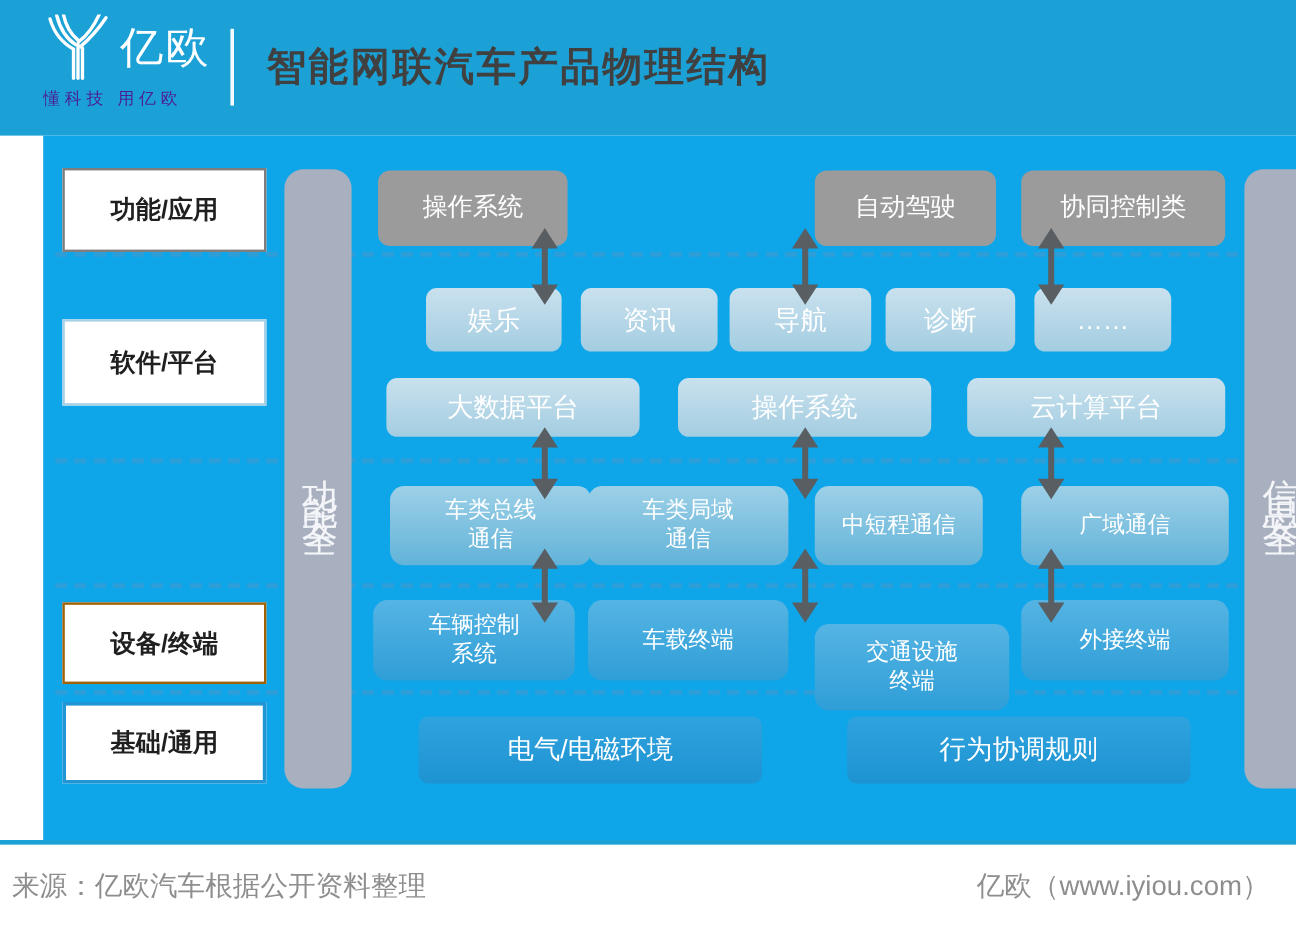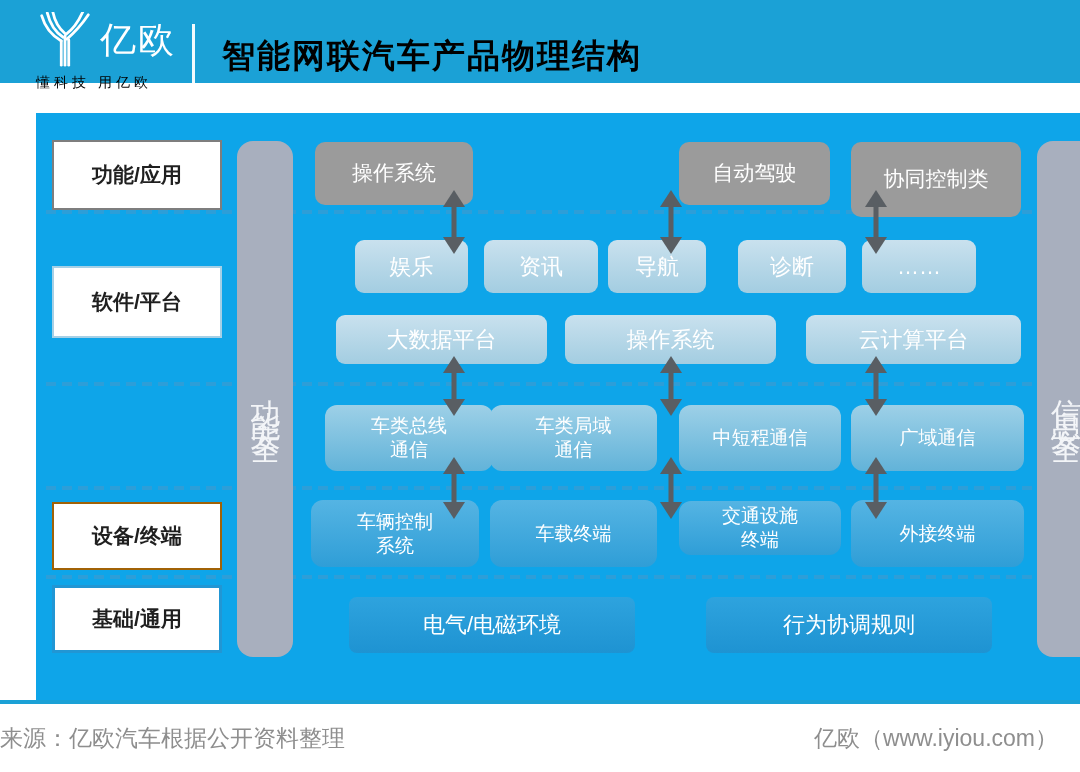--- a/index.html
+++ b/index.html
@@ -12,29 +12,29 @@
     --pillar-bg:#A8AFBE;
     --dashed:#2D9ED8;
     --arrow:#595E63;
   }
   *{margin:0;padding:0;box-sizing:border-box;}
   html,body{background:#fff;}
   body{font-family:"Liberation Sans","DejaVu Sans",sans-serif;}
   .stage{position:relative;width:1080px;height:772px;background:#fff;overflow:hidden;}
 
   
-  .header{position:absolute;left:0;top:0;width:1080px;height:83px;background:var(--header-bg);}
+  .header{position:absolute;left:0;top:0;width:1080px;height:113px;background:var(--header-bg);}
   .logo-wrap{position:absolute;left:36px;top:12px;width:150px;height:90px;color:#fff;}
   .logo-top{display:flex;align-items:center;}
   .logo-mark{flex:0 0 auto;}
   .brand-text{font-size:36px;font-weight:400;color:#fff;margin-left:6px;letter-spacing:2px;}
-  .tagline{margin-top:6px;font-size:14px;letter-spacing:4px;color:#000000;white-space:nowrap;}
+  .tagline{margin-top:6px;font-size:14px;letter-spacing:4px;color:#4c1d95;white-space:nowrap;}
   .header-divider{position:absolute;left:192px;top:24px;width:3px;height:64px;background:rgba(255,255,255,.95);}
   .page-title{position:absolute;left:222px;top:0;height:113px;display:flex;align-items:center;
-              font-size:33px;font-weight:700;color:#000000;letter-spacing:2px;}
+              font-size:33px;font-weight:700;color:#404040;letter-spacing:2px;}
 
   
   .canvas{position:absolute;left:0;top:113px;width:1080px;height:587px;background:#0ea5e9;margin-left:36px;}
 
   .dashed{position:absolute;left:10px;width:990px;height:4px;z-index:1;
           background:repeating-linear-gradient(90deg,var(--dashed) 0 10px,transparent 10px 16px);}
 
   .layer-label{position:absolute;left:16px;width:170px;background:#fff;z-index:2;
                display:flex;align-items:center;justify-content:center;
                font-size:21px;font-weight:700;color:#1f1f1f;}
@@ -62,21 +62,21 @@
                  border-bottom:17px solid var(--arrow);}
   .arrow::after{content:"";position:absolute;left:50%;bottom:0;transform:translateX(-50%);
                 border-left:11px solid transparent;border-right:11px solid transparent;
                 border-top:17px solid var(--arrow);}
   .arrow i{position:absolute;left:50%;top:13px;bottom:13px;width:5px;transform:translateX(-50%);
            background:var(--arrow);}
 
   
   .footer-line{position:absolute;left:0;top:700px;width:1080px;height:4px;background:var(--header-bg);}
   .footer{position:absolute;left:0;top:704px;width:1080px;height:68px;background:#fff;
-          display:flex;align-items:center;justify-content:space-between;padding:0 22px 0 0;
+          display:flex;align-items:center;justify-content:space-between;padding:0 22px 0 10px;
           font-size:23px;color:#8E8E8E;}
 </style>
 </head>
 <body>
 
 <div class="stage">
 
   <div class="header">
     <div class="logo-wrap">
       <div class="logo-top">
@@ -112,43 +112,43 @@
 
     <div class="pillar" style="left:201px;width:56px">
       <span class="pillar-text">功能安全</span>
     </div>
     <div class="pillar" style="left:1001px;width:57px">
       <span class="pillar-text">信息安全</span>
     </div>
 
     <div class="box b-app" style="left:279px;top:29px;width:158px;height:63px">操作系统</div>
     <div class="box b-app" style="left:643px;top:29px;width:151px;height:63px">自动驾驶</div>
-    <div class="box b-app" style="left:815px;top:29px;width:170px;height:75px">协同控制类</div>
+    <div class="box b-app" style="left:815px;top:29px;width:170px;height:63px">协同控制类</div>
 
     <div class="box b-soft" style="left:319px;top:127px;width:113px;height:53px">娱乐</div>
     <div class="box b-soft" style="left:448px;top:127px;width:114px;height:53px">资讯</div>
-    <div class="box b-soft" style="left:572px;top:127px;width:98px;height:53px">导航</div>
+    <div class="box b-soft" style="left:572px;top:127px;width:118px;height:53px">导航</div>
     <div class="box b-soft" style="left:702px;top:127px;width:108px;height:53px">诊断</div>
     <div class="box b-soft" style="left:826px;top:127px;width:114px;height:53px">……</div>
 
-    <div class="box b-soft" style="left:300px;top:202px;width:211px;height:49px">大数据平台</div>
+    <div class="box b-soft" style="left:286px;top:202px;width:211px;height:49px">大数据平台</div>
     <div class="box b-soft" style="left:529px;top:202px;width:211px;height:49px">操作系统</div>
     <div class="box b-soft" style="left:770px;top:202px;width:215px;height:49px">云计算平台</div>
 
     <div class="box b-net" style="left:289px;top:292px;width:168px;height:66px">车类总线
 通信</div>
     <div class="box b-net" style="left:454px;top:292px;width:167px;height:66px">车类局域
 通信</div>
-    <div class="box b-net" style="left:643px;top:292px;width:162px;height:66px">中短程通信</div>
+    <div class="box b-net" style="left:643px;top:292px;width:140px;height:66px">中短程通信</div>
     <div class="box b-net" style="left:815px;top:292px;width:173px;height:66px">广域通信</div>
 
     <div class="box b-dev" style="left:275px;top:387px;width:168px;height:67px">车辆控制
 系统</div>
     <div class="box b-dev" style="left:454px;top:387px;width:167px;height:67px">车载终端</div>
-    <div class="box b-dev" style="left:643px;top:388px;width:162px;height:54px">交通设施
+    <div class="box b-dev" style="left:643px;top:407px;width:162px;height:72px">交通设施
 终端</div>
     <div class="box b-dev" style="left:815px;top:387px;width:173px;height:67px">外接终端</div>
 
     <div class="box b-found" style="left:313px;top:484px;width:286px;height:56px">电气/电磁环境</div>
     <div class="box b-found" style="left:670px;top:484px;width:286px;height:56px">行为协调规则</div>
 
     <div class="arrow" style="left:406px;top:77px;height:64px">
         <i></i>
       </div>
     <div class="arrow" style="left:623px;top:77px;height:64px">

